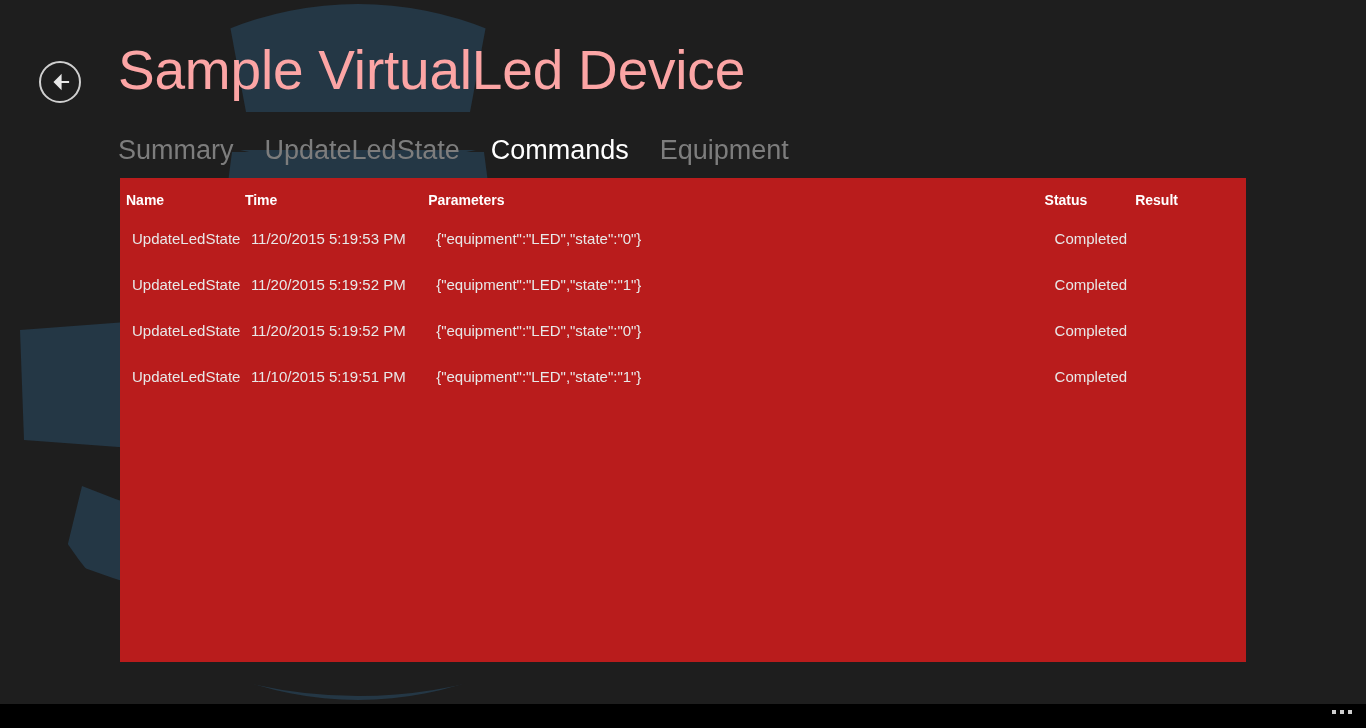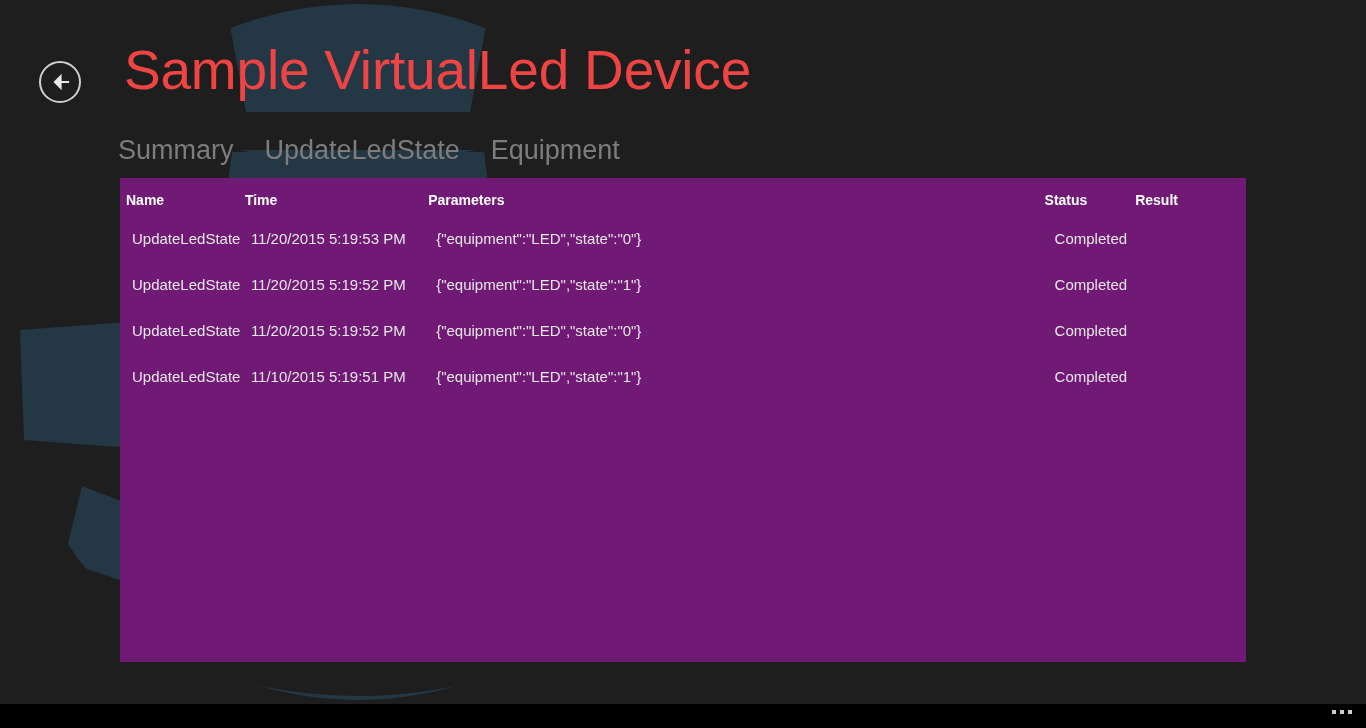--- a/index.html
+++ b/index.html
@@ -38,24 +38,24 @@
     width:42px; height:42px;
     border:2px solid #cfcfcf;
     border-radius:50%;
     display:flex; align-items:center; justify-content:center;
     cursor:pointer;
     background:transparent;
   }
   #back-button svg { display:block; }
   #page-title {
     position:absolute;
-    left:124px; top:43px;
+    left:118px; top:43px;
     font-size:55px;
     font-weight:300;
-    color:#ef4444;
+    color:#fca5a5;
     letter-spacing:-0.2px;
     line-height:1.0;
     white-space:nowrap;
   }
 
   
   #tabs {
     position:absolute;
     left:118px; top:136px;
     display:flex;
@@ -71,21 +71,21 @@
     white-space:nowrap;
     line-height:1.1;
   }
   .tab.active { color:#ffffff; }
 
   
   #commands-panel {
     position:absolute;
     left:120px; top:178px;
     width:1126px; height:484px;
-    background:#701a75;
+    background:#b91c1c;
     z-index:4;
     overflow:hidden;
   }
   table.cmd-table {
     width:100%;
     border-collapse:collapse;
     table-layout:fixed;
   }
   table.cmd-table thead th {
     text-align:left;
@@ -187,20 +187,21 @@
         <path d="M19 11 H7 M11.5 5.5 L6 11 L11.5 16.5 Z" fill="#e8e8e8" stroke="#e8e8e8" stroke-width="2.2" stroke-linecap="square" stroke-linejoin="miter"></path>
       </svg>
     </div>
 
     <div id="page-title">Sample VirtualLed Device</div>
   </div>
 
   <div id="tabs">
     <div class="tab">Summary</div>
     <div class="tab">UpdateLedState</div>
+    <div class="tab active">Commands</div>
     <div class="tab">Equipment</div>
   </div>
 
   <div id="commands-panel">
     <table class="cmd-table">
       <thead>
         <tr>
           <th class="col-name">Name</th>
           <th class="col-time">Time</th>
           <th class="col-params">Parameters</th>

